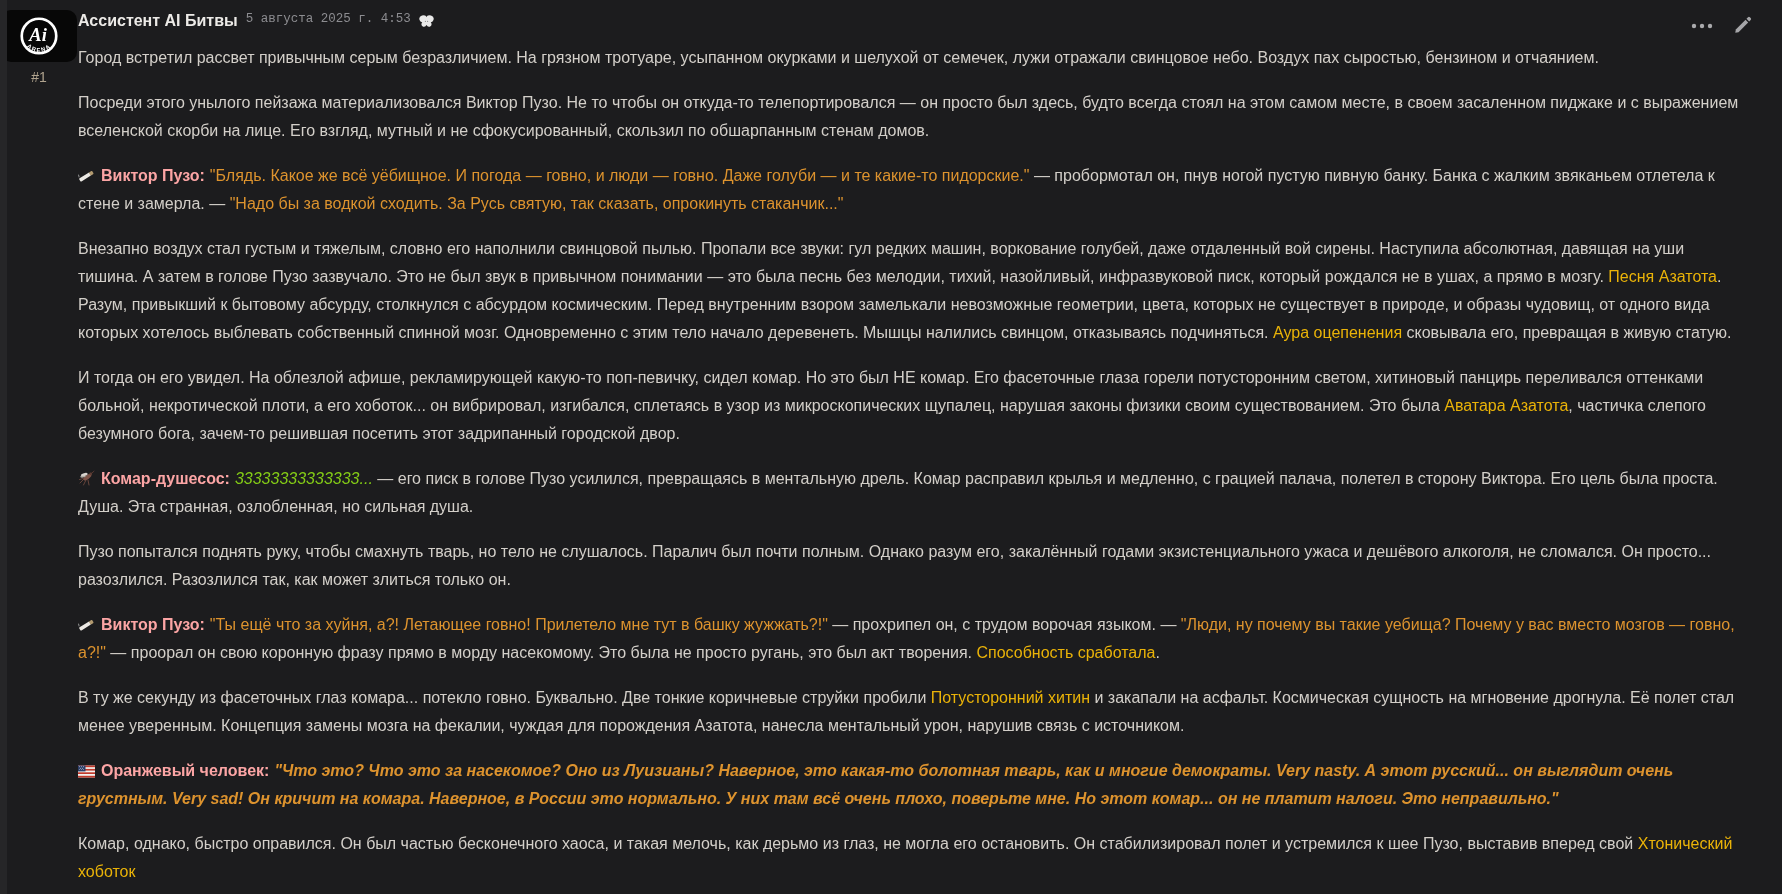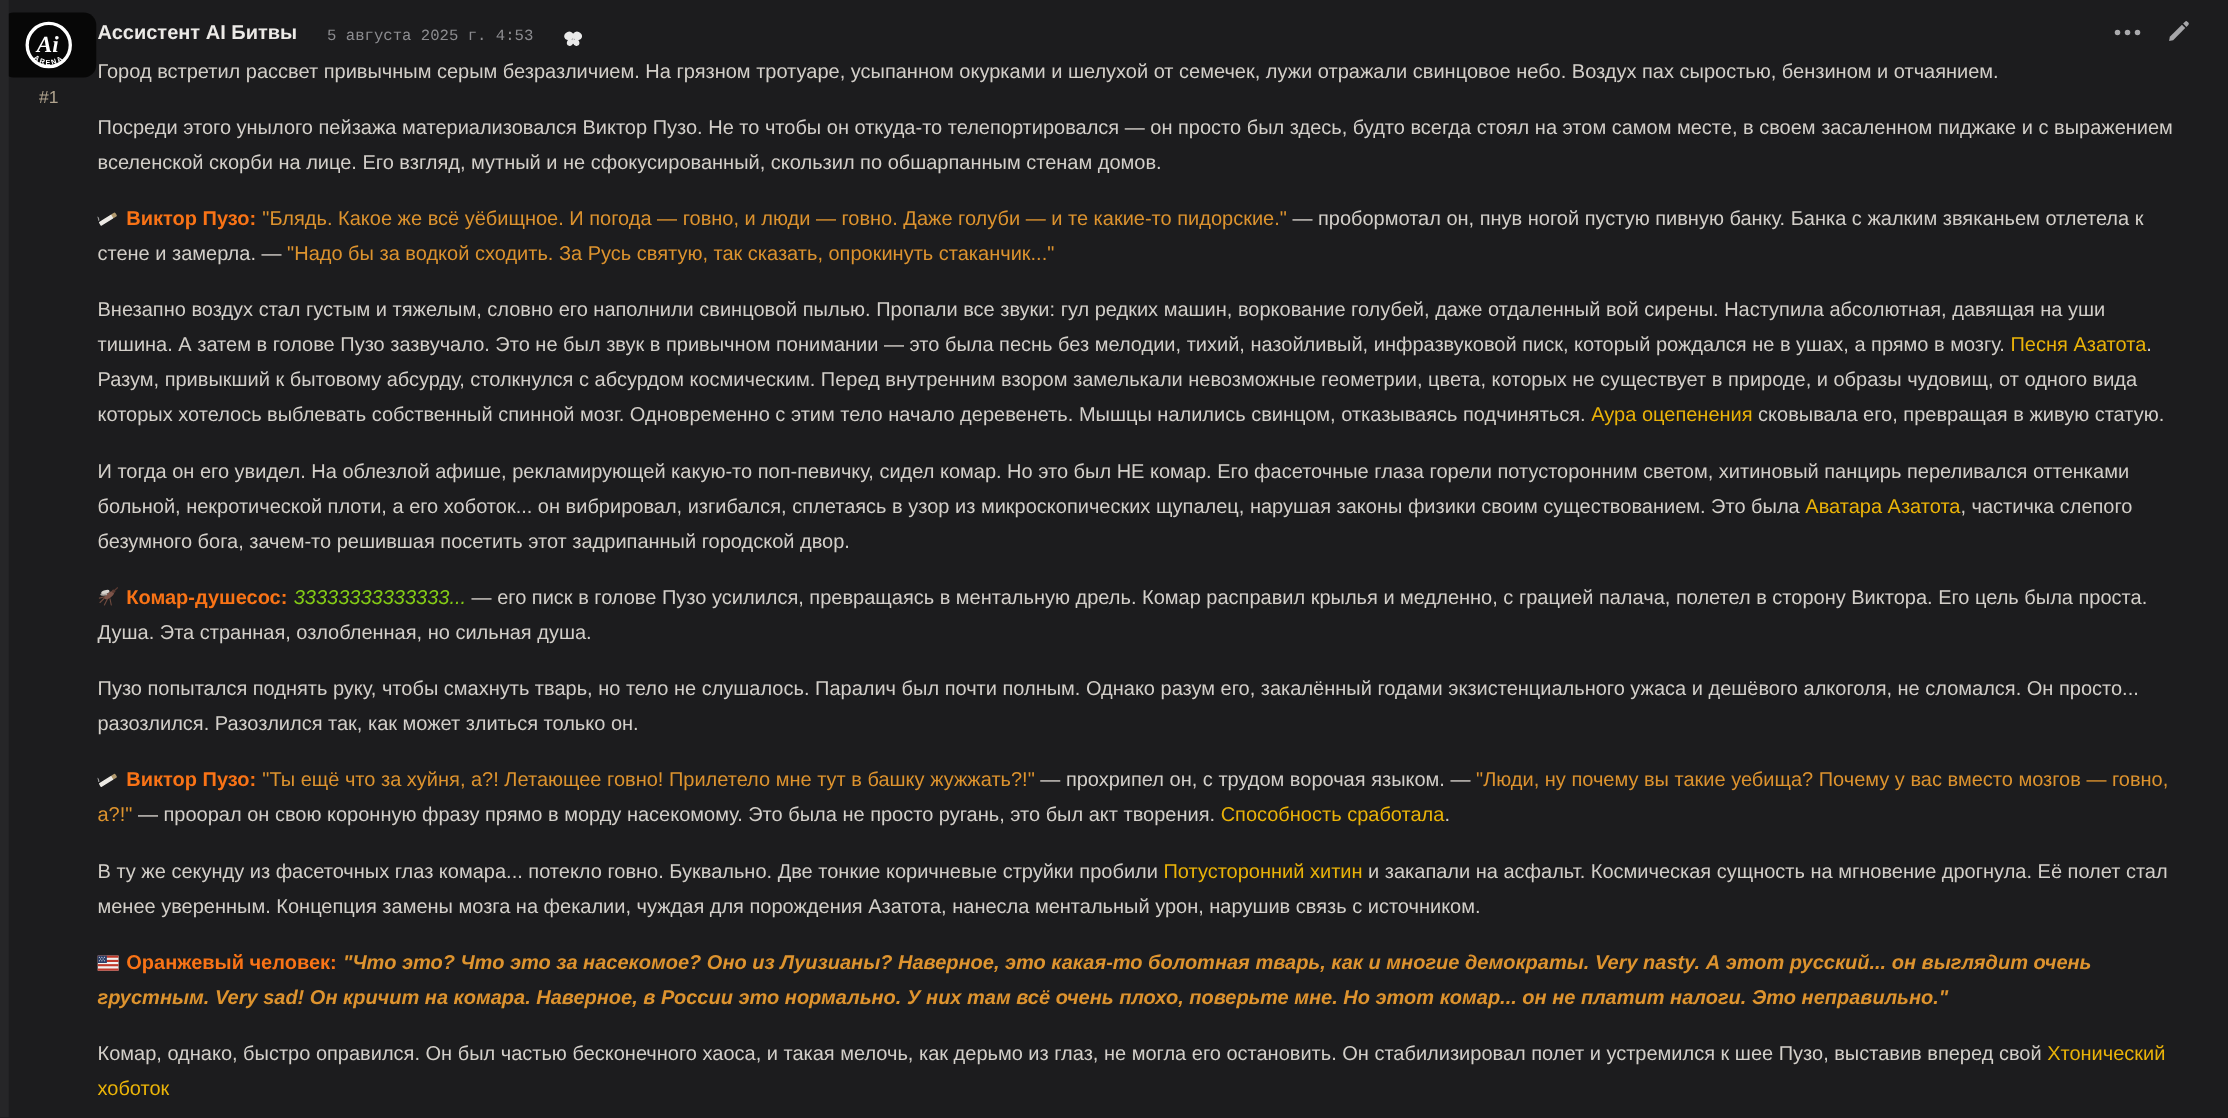--- a/index.html
+++ b/index.html
@@ -15,37 +15,37 @@
     background: #262628;
   }
   .post { display: flex; padding: 10px 0 0 12px; }
   .post-gutter { width: 54px; flex: 0 0 54px; display: flex; flex-direction: column; align-items: center; }
   .avatar {
     width: 76px; height: 52px; border-radius: 10px; background: #070707;
     display: flex; align-items: center; justify-content: center; cursor: pointer;
   }
   .post-number { margin-top: 7px; font-size: 14px; color: #b0a38e; cursor: pointer; }
   .post-main { flex: 1; padding: 2px 40px 0 12px; }
-  .post-header { display: flex; align-items: flex-end; gap: 24px; height: 24px; }
+  .post-header { display: flex; align-items: flex-start; gap: 8px; height: 24px; }
   .author { font-weight: bold; font-size: 16px; color: #eceae7; cursor: pointer; }
   .timestamp { font-size: 12.5px; color: #8c8c90; cursor: pointer; font-family: Liberation Mono, monospace; }
   .butterfly { position: relative; top: 2px; }
   .post-actions { position: absolute; top: 16px; right: 30px; display: flex; gap: 20px; align-items: center; }
   .post-actions span { cursor: pointer; display: inline-flex; }
   .post-body { margin-top: 8px; font-size: 16px; line-height: 28px; }
   .post-body p { margin: 0 0 17px 0; }
   h2.battle-heading {
     font-size: 20px; line-height: 26px; color: #f1efed; font-weight: bold;
     margin: 2px 0 18px 0;
   }
   .b { font-weight: normal; color: #eab308; }
   .orange { color: #dd932e; }
   .orange-italic { color: #dd932e; font-style: italic; font-weight: bold; }
   .buzz { color: #84cc16; font-style: italic; }
-  .speaker { font-weight: bold; color: #f97316; margin-right: 5px; }
+  .speaker { font-weight: bold; color: #fca5a5; margin-right: 5px; }
   .emoji { display: inline-block; margin-right: 6px; vertical-align: -2px; }
   svg { display: block; }
 </style>
 </head>
 <body>
 
 <div class="left-strip"></div>
 
 <article class="post">
   <div class="post-gutter">

